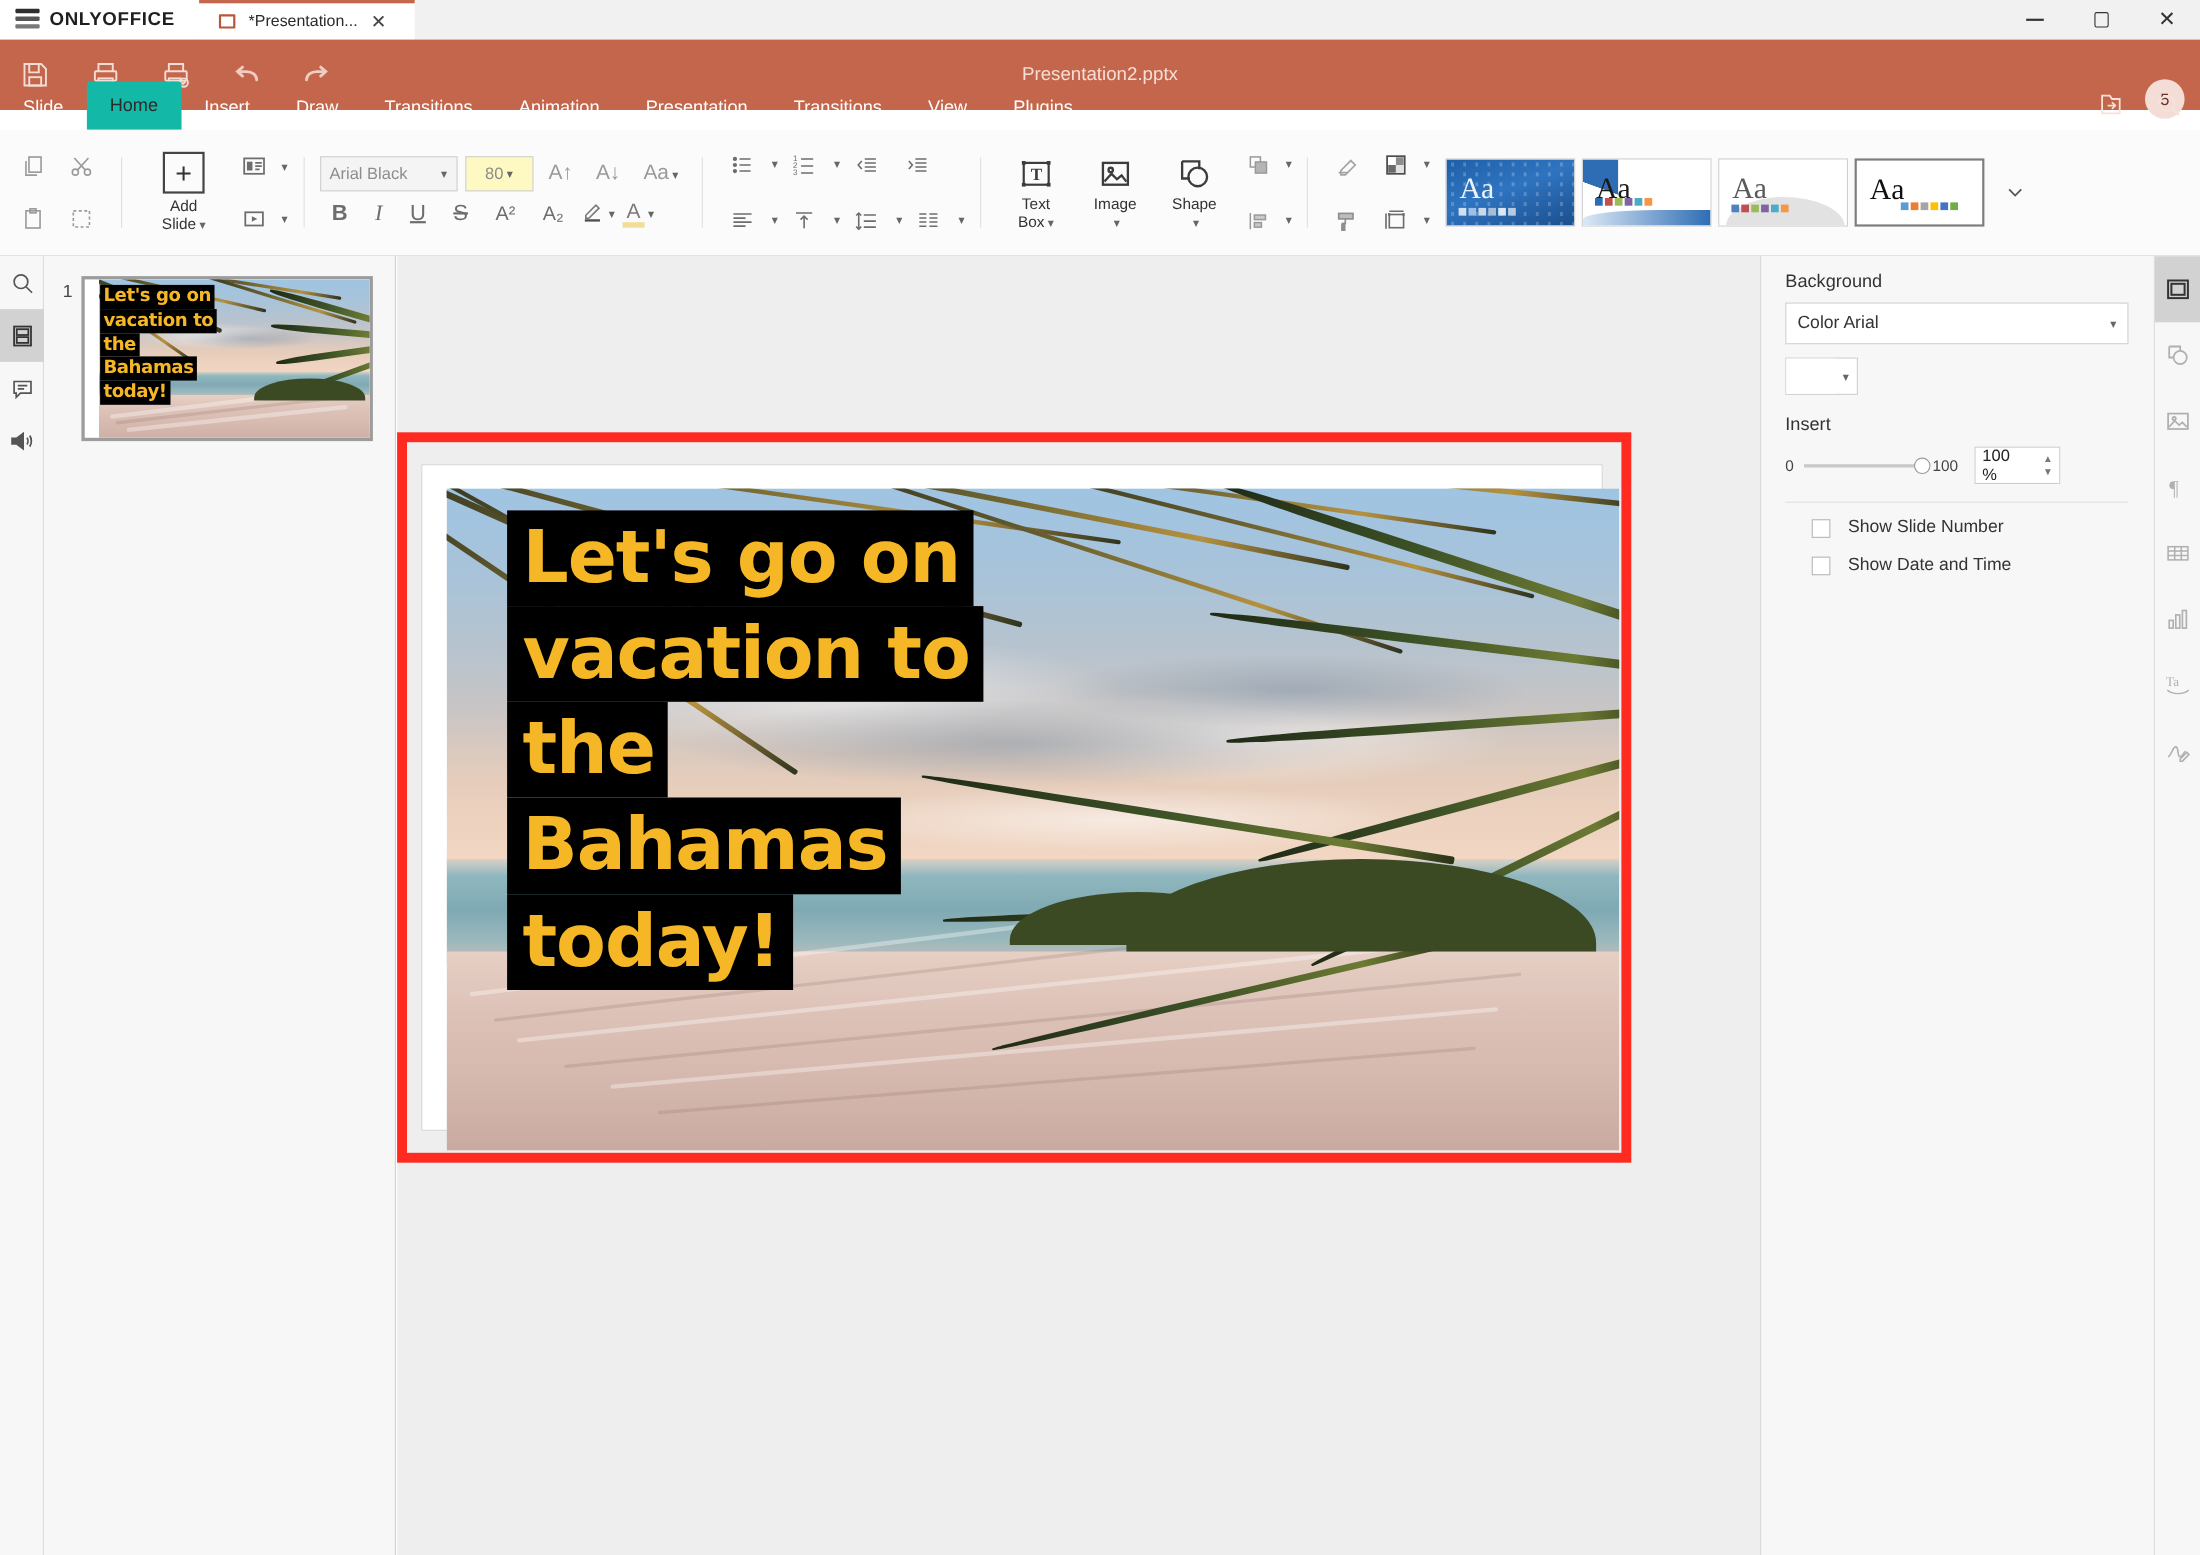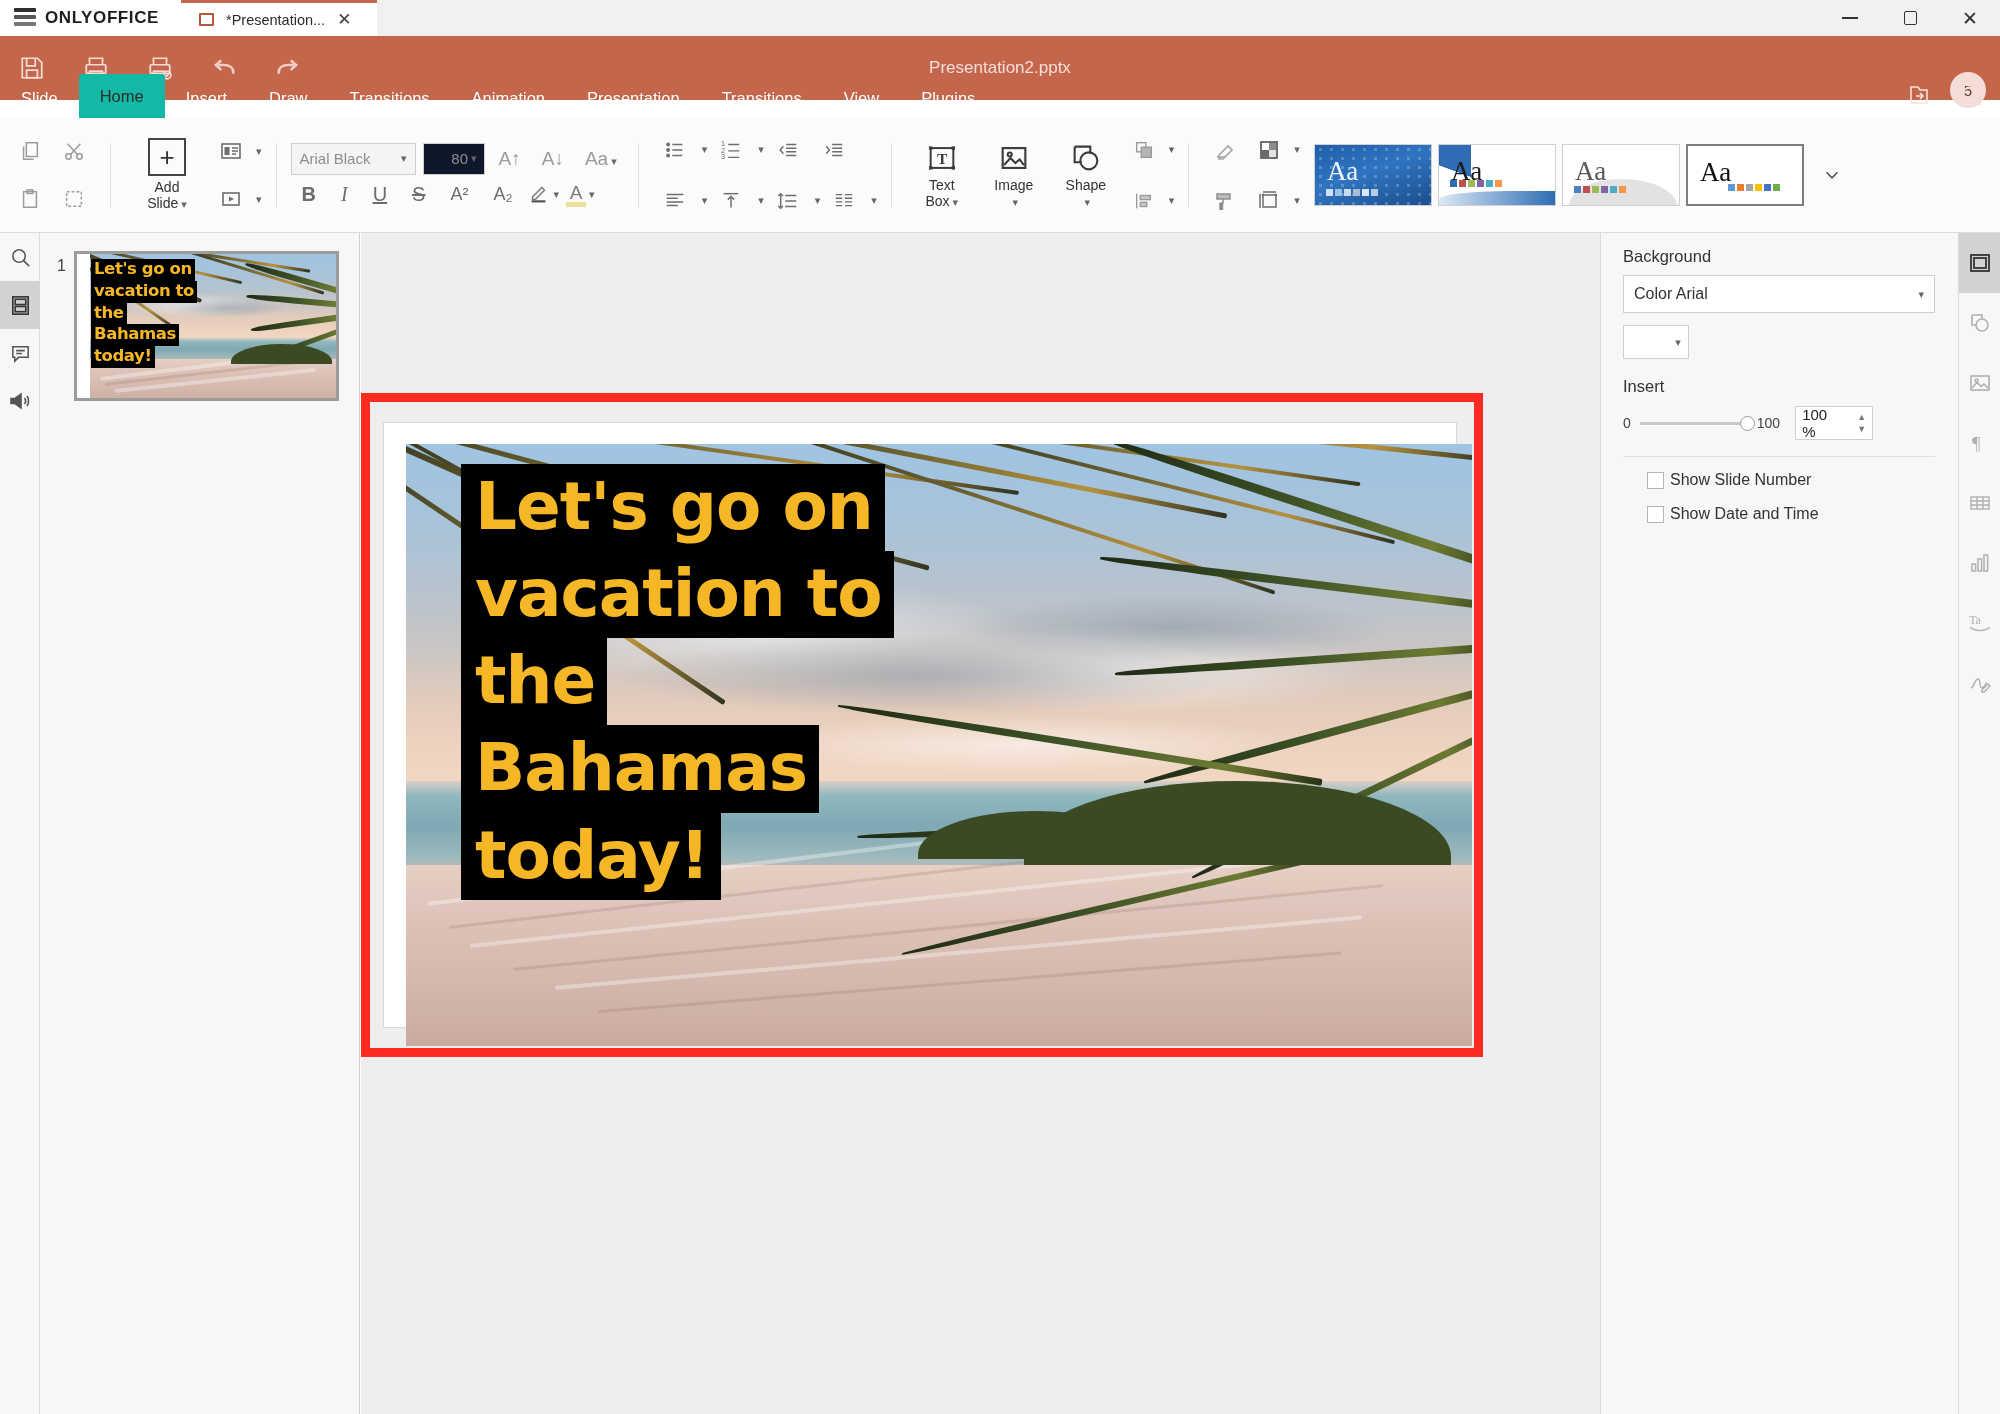--- a/index.html
+++ b/index.html
@@ -117,23 +117,23 @@
   }
   .addslide .lbl { font-size: 14px; color: #333; text-align: center; line-height: 1.12; margin-top: 4px; }
 
   .fontrow { display: flex; align-items: center; gap: 7px; }
   .fontname {
     width: 125px; height: 32px; border: 1px solid #cfcfcf; background: #f4f4f4;
     display: flex; align-items: center; padding: 0 8px; font-size: 15px; color: #8d8d8d;
     justify-content: space-between;
   }
   .fontsize {
-    width: 62px; height: 32px; border: 1px solid #cfcfcf; background: #0f172a;
+    width: 62px; height: 32px; border: 1px solid #cfcfcf; background: #fef9c3;
     display: flex; align-items: center; padding: 0 7px; font-size: 15px; color: #8d8d8d;
-    justify-content: flex-end;
+    justify-content: center;
   }
   .txtico { font-size: 19px; color: #9a9a9a; padding: 0 7px; cursor: pointer; }
   .fmtico { font-size: 20px; color: #6d6d6d; padding: 0 9px; cursor: pointer; font-weight: bold; }
   .fmtico.it { font-style: italic; font-weight: normal; font-family: "Liberation Serif", serif; }
   .fmtico.un { text-decoration: underline; font-weight: normal; }
   .fmtico.st { text-decoration: line-through; font-weight: normal; }
   .fmtico.sup, .fmtico.sub { font-weight: normal; font-size: 18px; }
 
   .biglbl {
     display: flex; flex-direction: column; align-items: center; justify-content: center;
@@ -321,21 +321,21 @@
     border-radius: 50%; background: #fff; border: 1.5px solid #9a9a9a; cursor: pointer;
   }
   .op-max { font-size: 14px; color: #444; }
   .op-field {
     width: 78px; height: 34px; background: #fff; border: 1px solid #cfcfcf;
     display: flex; align-items: center; justify-content: space-between;
     padding: 0 6px; font-size: 15px; color: #222; margin-left: 6px; gap: 13px;
   }
   .spin { display: flex; flex-direction: column; gap: 3px; color: #777; font-size: 9px; line-height: 1; }
   .rp-div { width: 312px; height: 1px; background: #e0e0e0; margin: 6px 0 14px; }
-  .cbrow { display: flex; align-items: center; gap: 6px; margin-bottom: 16px; cursor: pointer; padding-left: 24px; }
+  .cbrow { display: flex; align-items: center; gap: 16px; margin-bottom: 16px; cursor: pointer; padding-left: 24px; }
   .cbox { width: 17px; height: 17px; border: 1px solid #b5b5b5; background: #fff; }
   .cblbl { font-size: 16px; color: #333; }
 
   
   .rightrail {
     position: absolute; left: 1958px; top: 233px; width: 42px; height: 1181px;
     background: #f7f7f7; border-left: 1px solid #dcdcdc;
   }
   .rrbtn { width: 42px; height: 60px; display: flex; align-items: center; justify-content: center; cursor: pointer; }
   .rrbtn.sel { background: #d2d2d2; }

